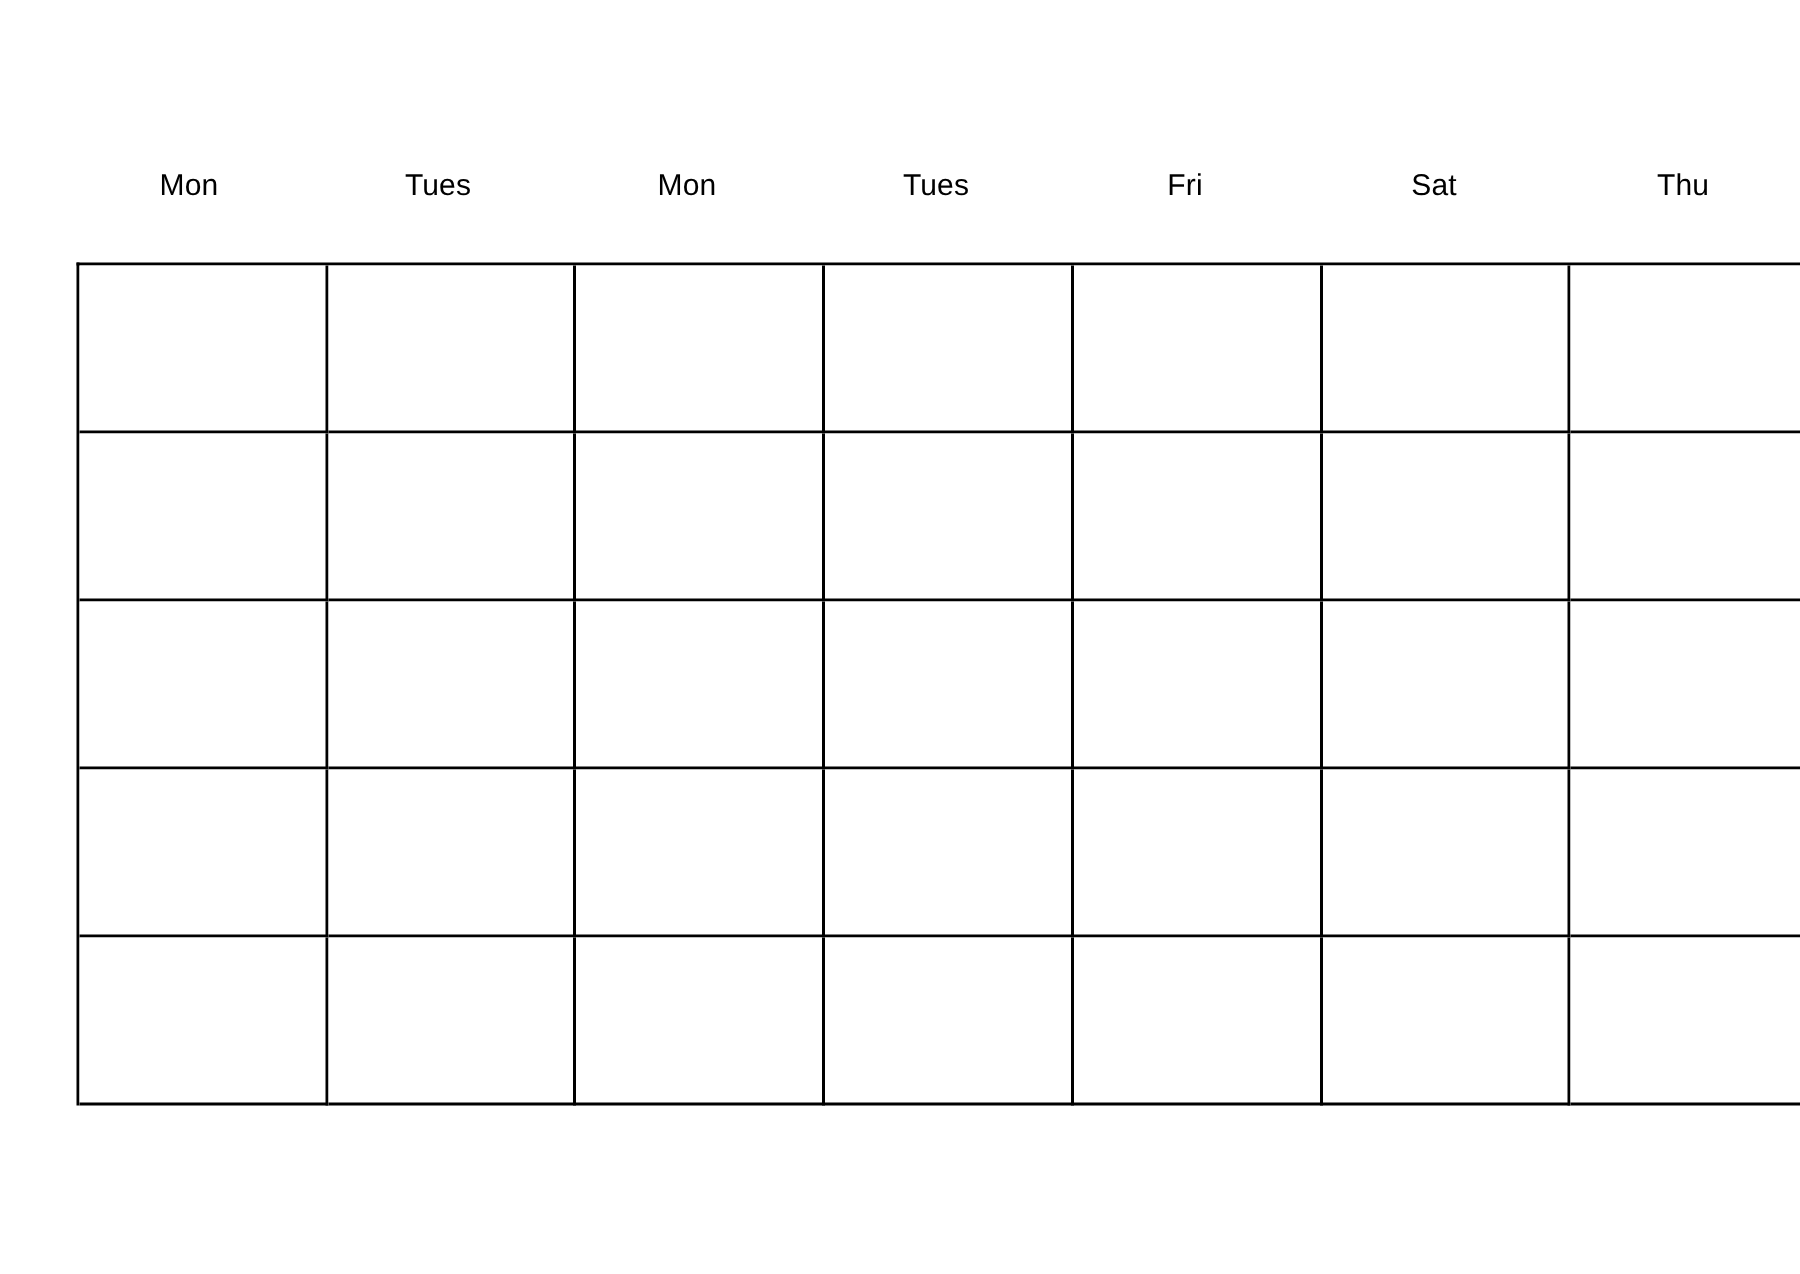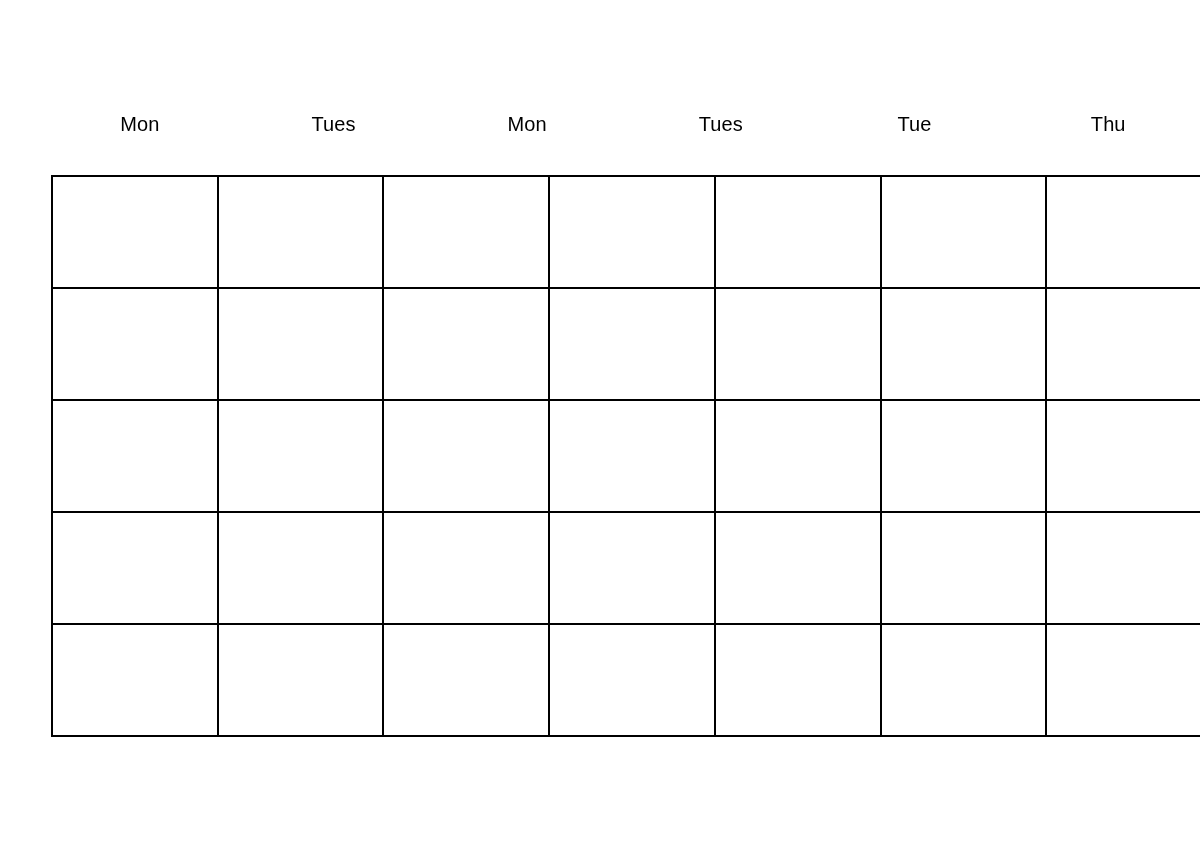--- a/index.html
+++ b/index.html
@@ -81,21 +81,22 @@
 </head>
 <body>
 
 <div id="calendar-page">
 
   <div id="weekday-header">
     <div class="weekday-label">Mon</div>
     <div class="weekday-label">Tues</div>
     <div class="weekday-label">Mon</div>
     <div class="weekday-label">Tues</div>
-    <div class="weekday-label">Tue</div>
+    <div class="weekday-label">Fri</div>
+    <div class="weekday-label">Sat</div>
     <div class="weekday-label">Thu</div>
   </div>
 
   <div id="calendar-grid">
 
     <div class="calendar-week-row">
       <div class="calendar-day-cell"></div>
       <div class="calendar-day-cell"></div>
       <div class="calendar-day-cell"></div>
       <div class="calendar-day-cell"></div>

